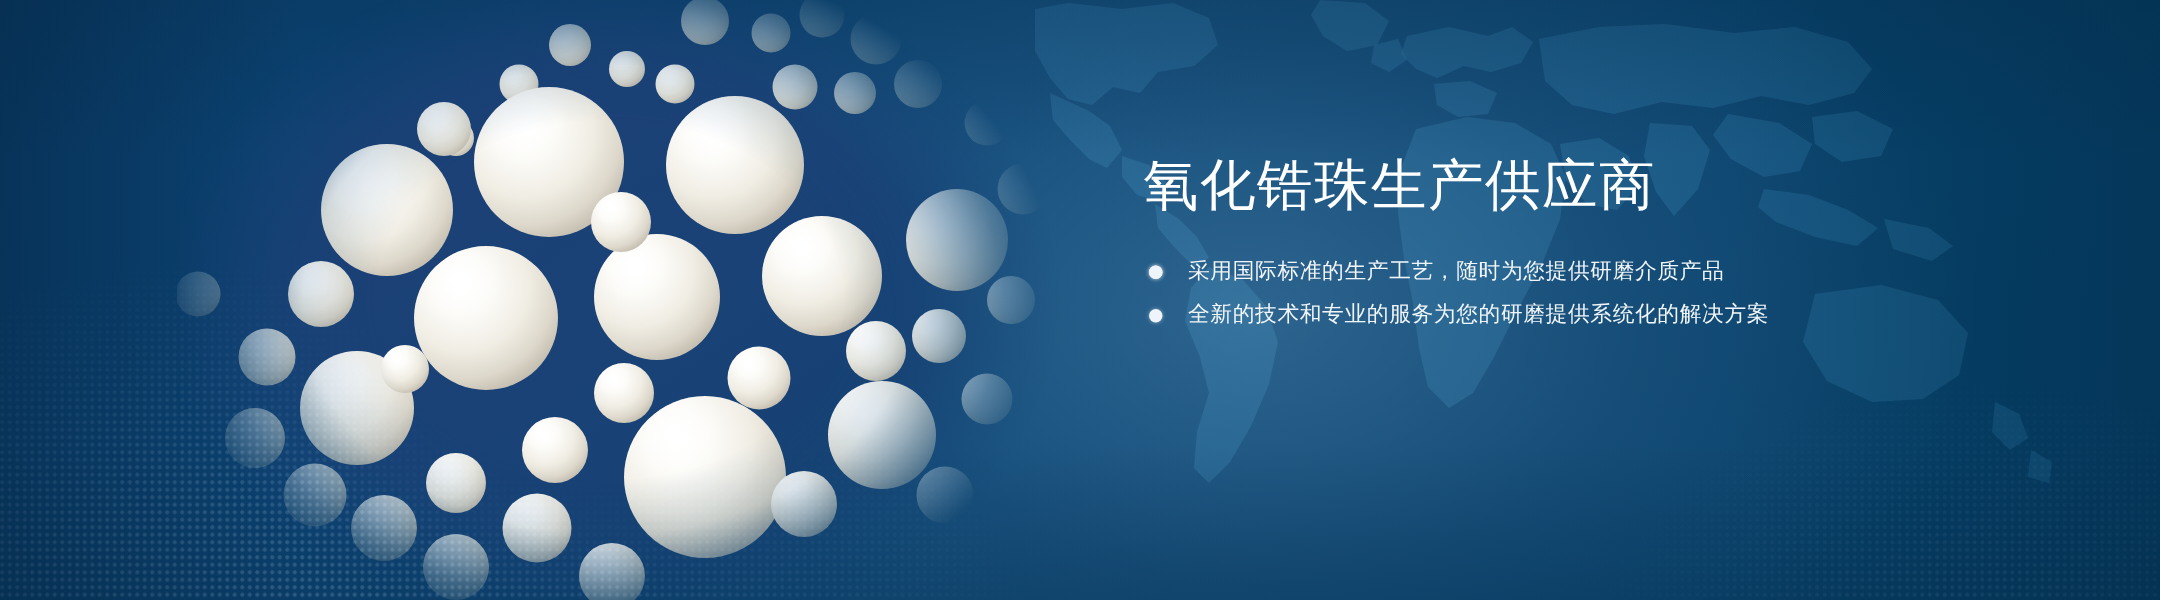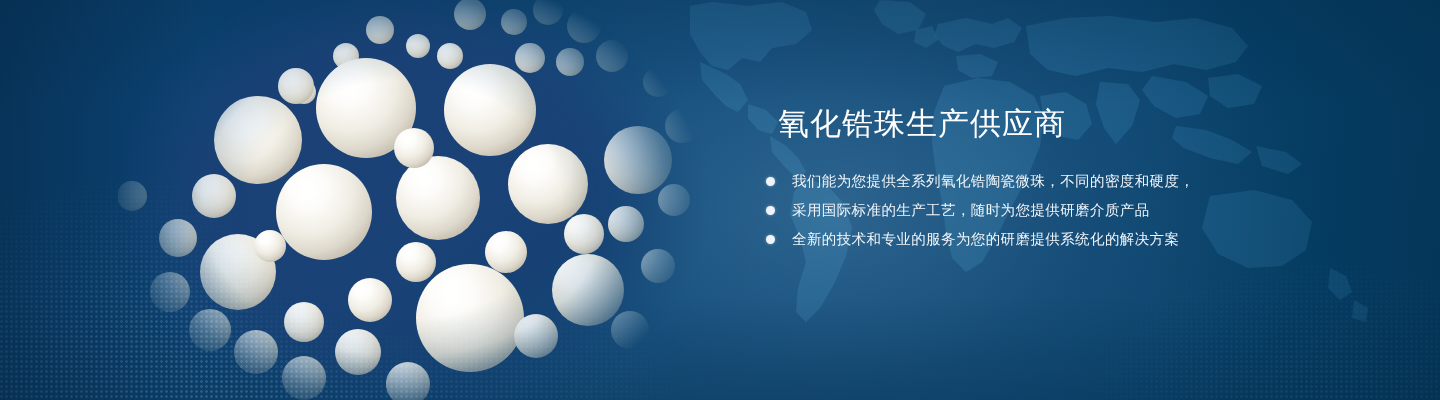--- a/index.html
+++ b/index.html
@@ -83,25 +83,25 @@
   
   .copy {
     position: absolute;
     left: 762px;
     top: 104px;
     width: 560px;
   }
 
   .headline {
     color: #ffffff;
-    font-size: 31px;
+    font-size: 37px;
     line-height: 40px;
     letter-spacing: 1px;
     font-weight: 400;
-    margin: 0 0 24px 16px;
+    margin: 0 0 24px 0;
     white-space: nowrap;
   }
 
   .bullets { list-style: none; margin: 0; padding: 0; }
 
   .bullet {
     position: relative;
     padding-left: 30px;
     color: #f0f5fa;
     font-size: 14.5px;
@@ -313,21 +313,20 @@
 
   <div class="copy">
 
     <h1 class="headline">氧化锆珠生产供应商</h1>
 
     <ul class="bullets">
 
       <li class="bullet">
         <span class="bullet-dot"></span>
         <span class="bullet-text">
-          <span>我们能为您提供全系列氧化锆陶瓷微珠，不同的密度和硬度，</span>
         </span>
       </li>
 
       <li class="bullet">
         <span class="bullet-dot"></span>
         <span class="bullet-text">
           <span>采用国际标准的生产工艺，随时为您提供研磨介质产品</span>
         </span>
       </li>
 

